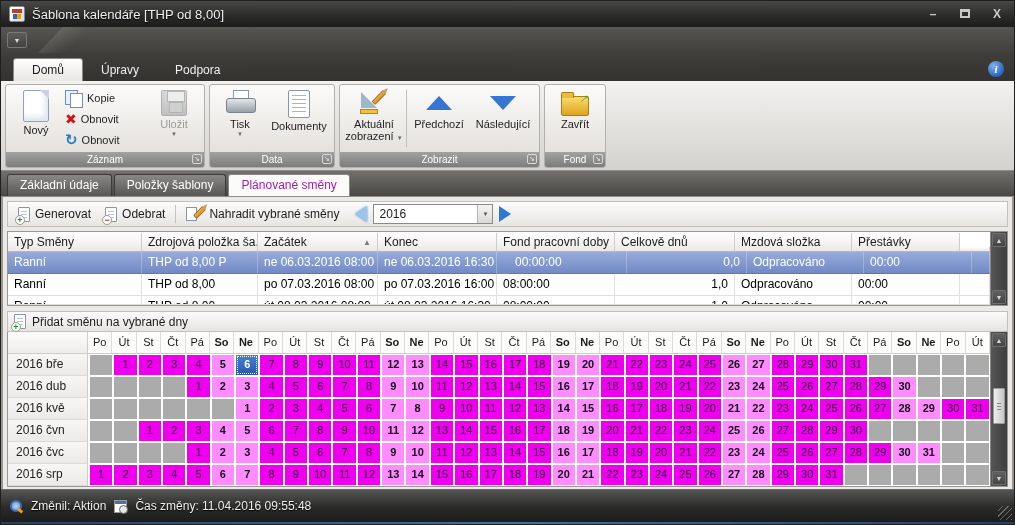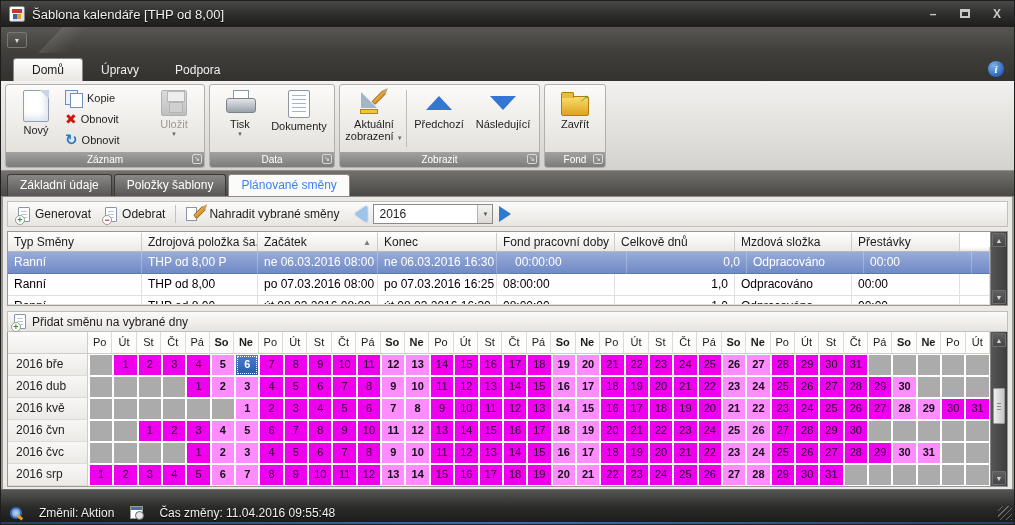--- a/index.html
+++ b/index.html
@@ -66,21 +66,21 @@
   .icon-history{width:24px;height:24px;border-radius:50%;border:3px solid #8cc040;background:radial-gradient(circle at 40% 35%,#f4faff,#cfe4f4);position:relative;}
   .icon-history::before{content:"";position:absolute;left:9px;top:3px;width:2px;height:8px;background:#2878c8;}
   .icon-history::after{content:"";position:absolute;left:9px;top:9px;width:7px;height:2px;background:#2878c8;transform:rotate(25deg);}
   .icon-folder{width:28px;height:20px;background:linear-gradient(#f8dc6e,#dfa31e);border:1px solid #b07e10;border-radius:2px;position:relative;margin-top:6px;}
   .icon-folder::before{content:"";position:absolute;left:-1px;top:-5px;width:11px;height:5px;background:#e8bc3e;border:1px solid #b07e10;border-bottom:none;border-radius:2px 2px 0 0;}
   .icon-folder .arr{position:absolute;right:-2px;top:-9px;color:#3a9e28;font-size:15px;font-weight:bold;transform:rotate(-40deg);}
   .vsep{width:1px;background:#c0beba;margin:3px 1px;}
   
   .doc-tabs{height:26px;background:linear-gradient(#72706c,#4a4844);display:flex;align-items:flex-end;padding-left:6px;gap:2px;border-bottom:1px solid #8e8c88;flex:0 0 auto;}
   .dtab{padding:3px 12px 4px;font-size:12px;color:#fff;background:linear-gradient(#8a8886,#585654);border:1px solid #3c3a38;border-bottom:none;border-radius:3px 3px 0 0;cursor:default;}
-  .dtab.active{background:#fbfbfa;color:#3b82f6;border-color:#8a8886;text-align:right;}
+  .dtab.active{background:#fbfbfa;color:#a21caf;border-color:#8a8886;text-align:right;}
   
   .content{flex:1;background:#ebe9e6;border-left:2px solid #98968f;border-right:2px solid #98968f;padding:4px 4px 2px;display:flex;flex-direction:column;overflow:hidden;}
   .toolbar{height:26px;flex:0 0 auto;background:linear-gradient(#fcfcfb,#e7e5e1);border:1px solid #c2c0bc;display:flex;align-items:center;gap:6px;padding:0 6px;font-size:12px;color:#1c1c1c;margin-bottom:4px;}
   .tbtn{display:flex;align-items:center;gap:5px;padding:2px 4px;border-radius:2px;}
   .tsep{width:1px;height:18px;background:#c5c3bf;}
   .mini-page{width:12px;height:15px;background:#fff;border:1px solid #8a96a8;border-radius:1px;position:relative;}
   .mini-page::before{content:"";position:absolute;left:2px;top:3px;right:2px;height:7px;background:repeating-linear-gradient(180deg,#b9c6d8 0 1px,transparent 1px 3px);}
   .badge{position:absolute;left:-4px;bottom:-4px;width:10px;height:10px;border-radius:50%;background:#fff;border:1px solid #999;font-size:9px;font-weight:bold;line-height:8px;text-align:center;}
   .badge.plus{color:#1f9f1f;}
   .badge.minus{color:#d02020;}
@@ -121,21 +121,21 @@
   .cal-hcell.we{font-weight:bold;}
   .cal-row{display:flex;height:22px;flex:0 0 auto;}
   .cal-label{width:80px;flex:0 0 auto;background:linear-gradient(#f8f7f5,#eceae7);border-right:1px solid #cfcdc9;border-bottom:1px solid #dddbd7;font-size:12px;color:#222;padding:3px 0 1px 8px;white-space:nowrap;}
   .cal-days{flex:1;display:flex;gap:2px;padding:1px 1px 1px 2px;background:#fff;}
   .dcell{flex:1;font-size:11px;text-align:center;line-height:18px;color:#28002a;overflow:hidden;}
   .dcell.work{background:#ee00ee;}
   .dcell.we{background:#ff8cff;font-weight:bold;color:#101014;}
   .dcell.empty{background:#ababab;}
   .dcell.sel{background:linear-gradient(#4a7fd4,#2a57a8);color:#fff;font-weight:bold;outline:1px dotted #fff;outline-offset:-2px;}
   
-  .statusbar{height:28px;flex:0 0 auto;background:linear-gradient(#555553,#2a2a28 55%,#1c1c1a);border-top:1px solid #6a6a68;display:flex;gap:16px;padding:16px 8px;position:relative;}
+  .statusbar{height:28px;flex:0 0 auto;background:linear-gradient(#555553,#2a2a28 55%,#1c1c1a);border-top:1px solid #6a6a68;display:flex;align-items:center;gap:8px;padding:16px 8px;position:relative;}
   .statusbar .st{color:#f0f0f0;font-size:12px;text-shadow:0 1px 1px #000;}
   .key-ic{width:14px;height:14px;position:relative;}
   .key-ic::before{content:"";position:absolute;left:1px;top:1px;width:8px;height:8px;border-radius:50%;border:2px solid #3a6fc0;background:radial-gradient(circle,#bcd2f0,#6a94d0);}
   .key-ic::after{content:"";position:absolute;right:0px;bottom:1px;width:6px;height:3px;background:#e8a020;transform:rotate(40deg);}
   .calclock-ic{width:13px;height:13px;background:#fff;border:1px solid #9a9a9a;position:relative;}
   .calclock-ic::before{content:"";position:absolute;left:0;top:0;right:0;height:3px;background:#4a6fb0;}
   .calclock-ic::after{content:"";position:absolute;right:-2px;bottom:-2px;width:7px;height:7px;border-radius:50%;background:#e8e8e8;border:1px solid #666;}
   .grip{position:absolute;right:2px;bottom:2px;width:14px;height:14px;background:repeating-linear-gradient(135deg,transparent 0 3px,#6a6a68 3px 4px);}
   .blue-base{height:2px;background:linear-gradient(90deg,#27415f,#3f6ea8 50%,#27415f);flex:0 0 auto;}
 </style>
@@ -318,21 +318,21 @@
             <div class="g-cell" style="width: 118px; flex: 0 0 auto; margin-left: 12px;">00:00:00</div>
             <div class="g-cell num" style="width: 120px; flex: 0 0 auto;">0,0</div>
             <div class="g-cell" style="width: 117px; flex: 0 0 auto;">Odpracováno</div>
             <div class="g-cell" style="width: 108px; flex: 0 0 auto;">00:00</div>
             <div class="g-cell" style="flex: 1 1 0%;"></div>
           </div>
           <div class="g-row">
             <div class="g-cell" style="width: 134px; flex: 0 0 auto;">Ranní</div>
             <div class="g-cell" style="width: 116px; flex: 0 0 auto;">THP od 8,00</div>
             <div class="g-cell" style="width: 120px; flex: 0 0 auto;">po 07.03.2016 08:00</div>
-            <div class="g-cell" style="width: 119px; flex: 0 0 auto;">po 07.03.2016 16:25</div>
+            <div class="g-cell" style="width: 119px; flex: 0 0 auto;">po 07.03.2016 16:00</div>
             <div class="g-cell" style="width: 118px; flex: 0 0 auto;">08:00:00</div>
             <div class="g-cell num" style="width: 120px; flex: 0 0 auto;">1,0</div>
             <div class="g-cell" style="width: 117px; flex: 0 0 auto;">Odpracováno</div>
             <div class="g-cell" style="width: 108px; flex: 0 0 auto;">00:00</div>
             <div class="g-cell" style="flex: 1 1 0%;"></div>
           </div>
           <div class="g-row partial">
             <div class="g-cell" style="width: 134px; flex: 0 0 auto;">Ranní</div>
             <div class="g-cell" style="width: 116px; flex: 0 0 auto;">THP od 8,00</div>
             <div class="g-cell" style="width: 120px; flex: 0 0 auto;">út 08.03.2016 08:00</div>

